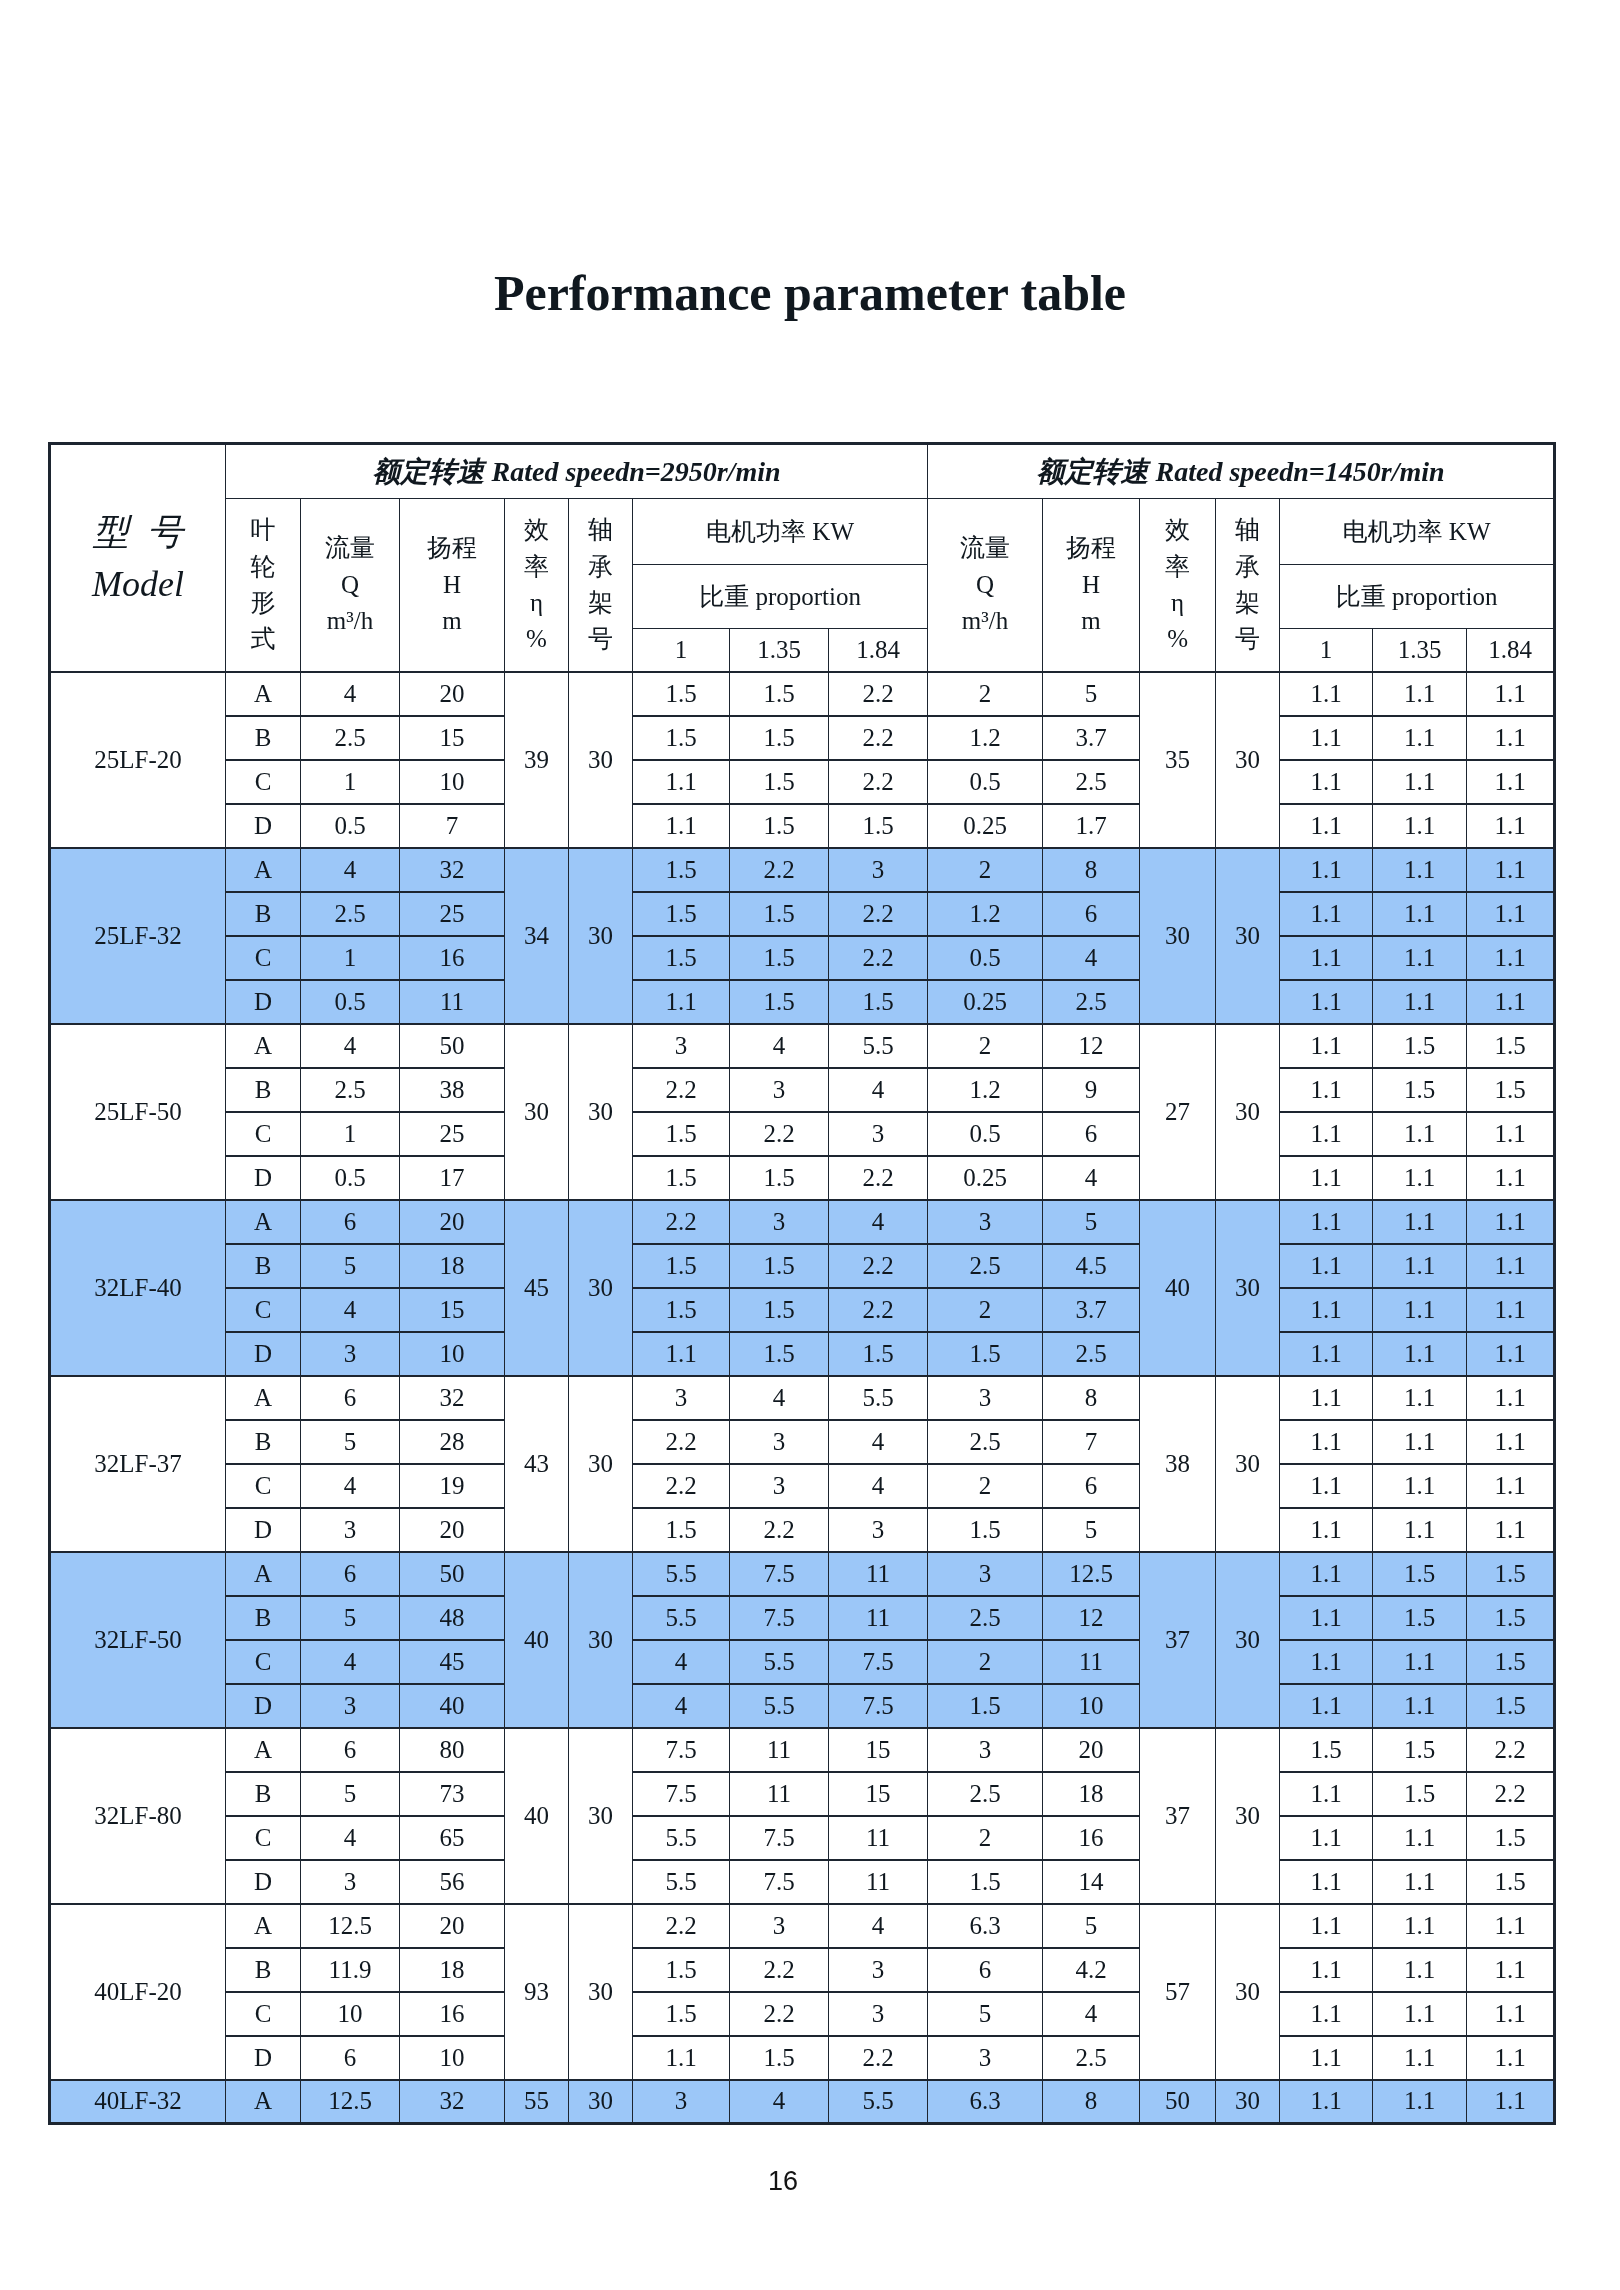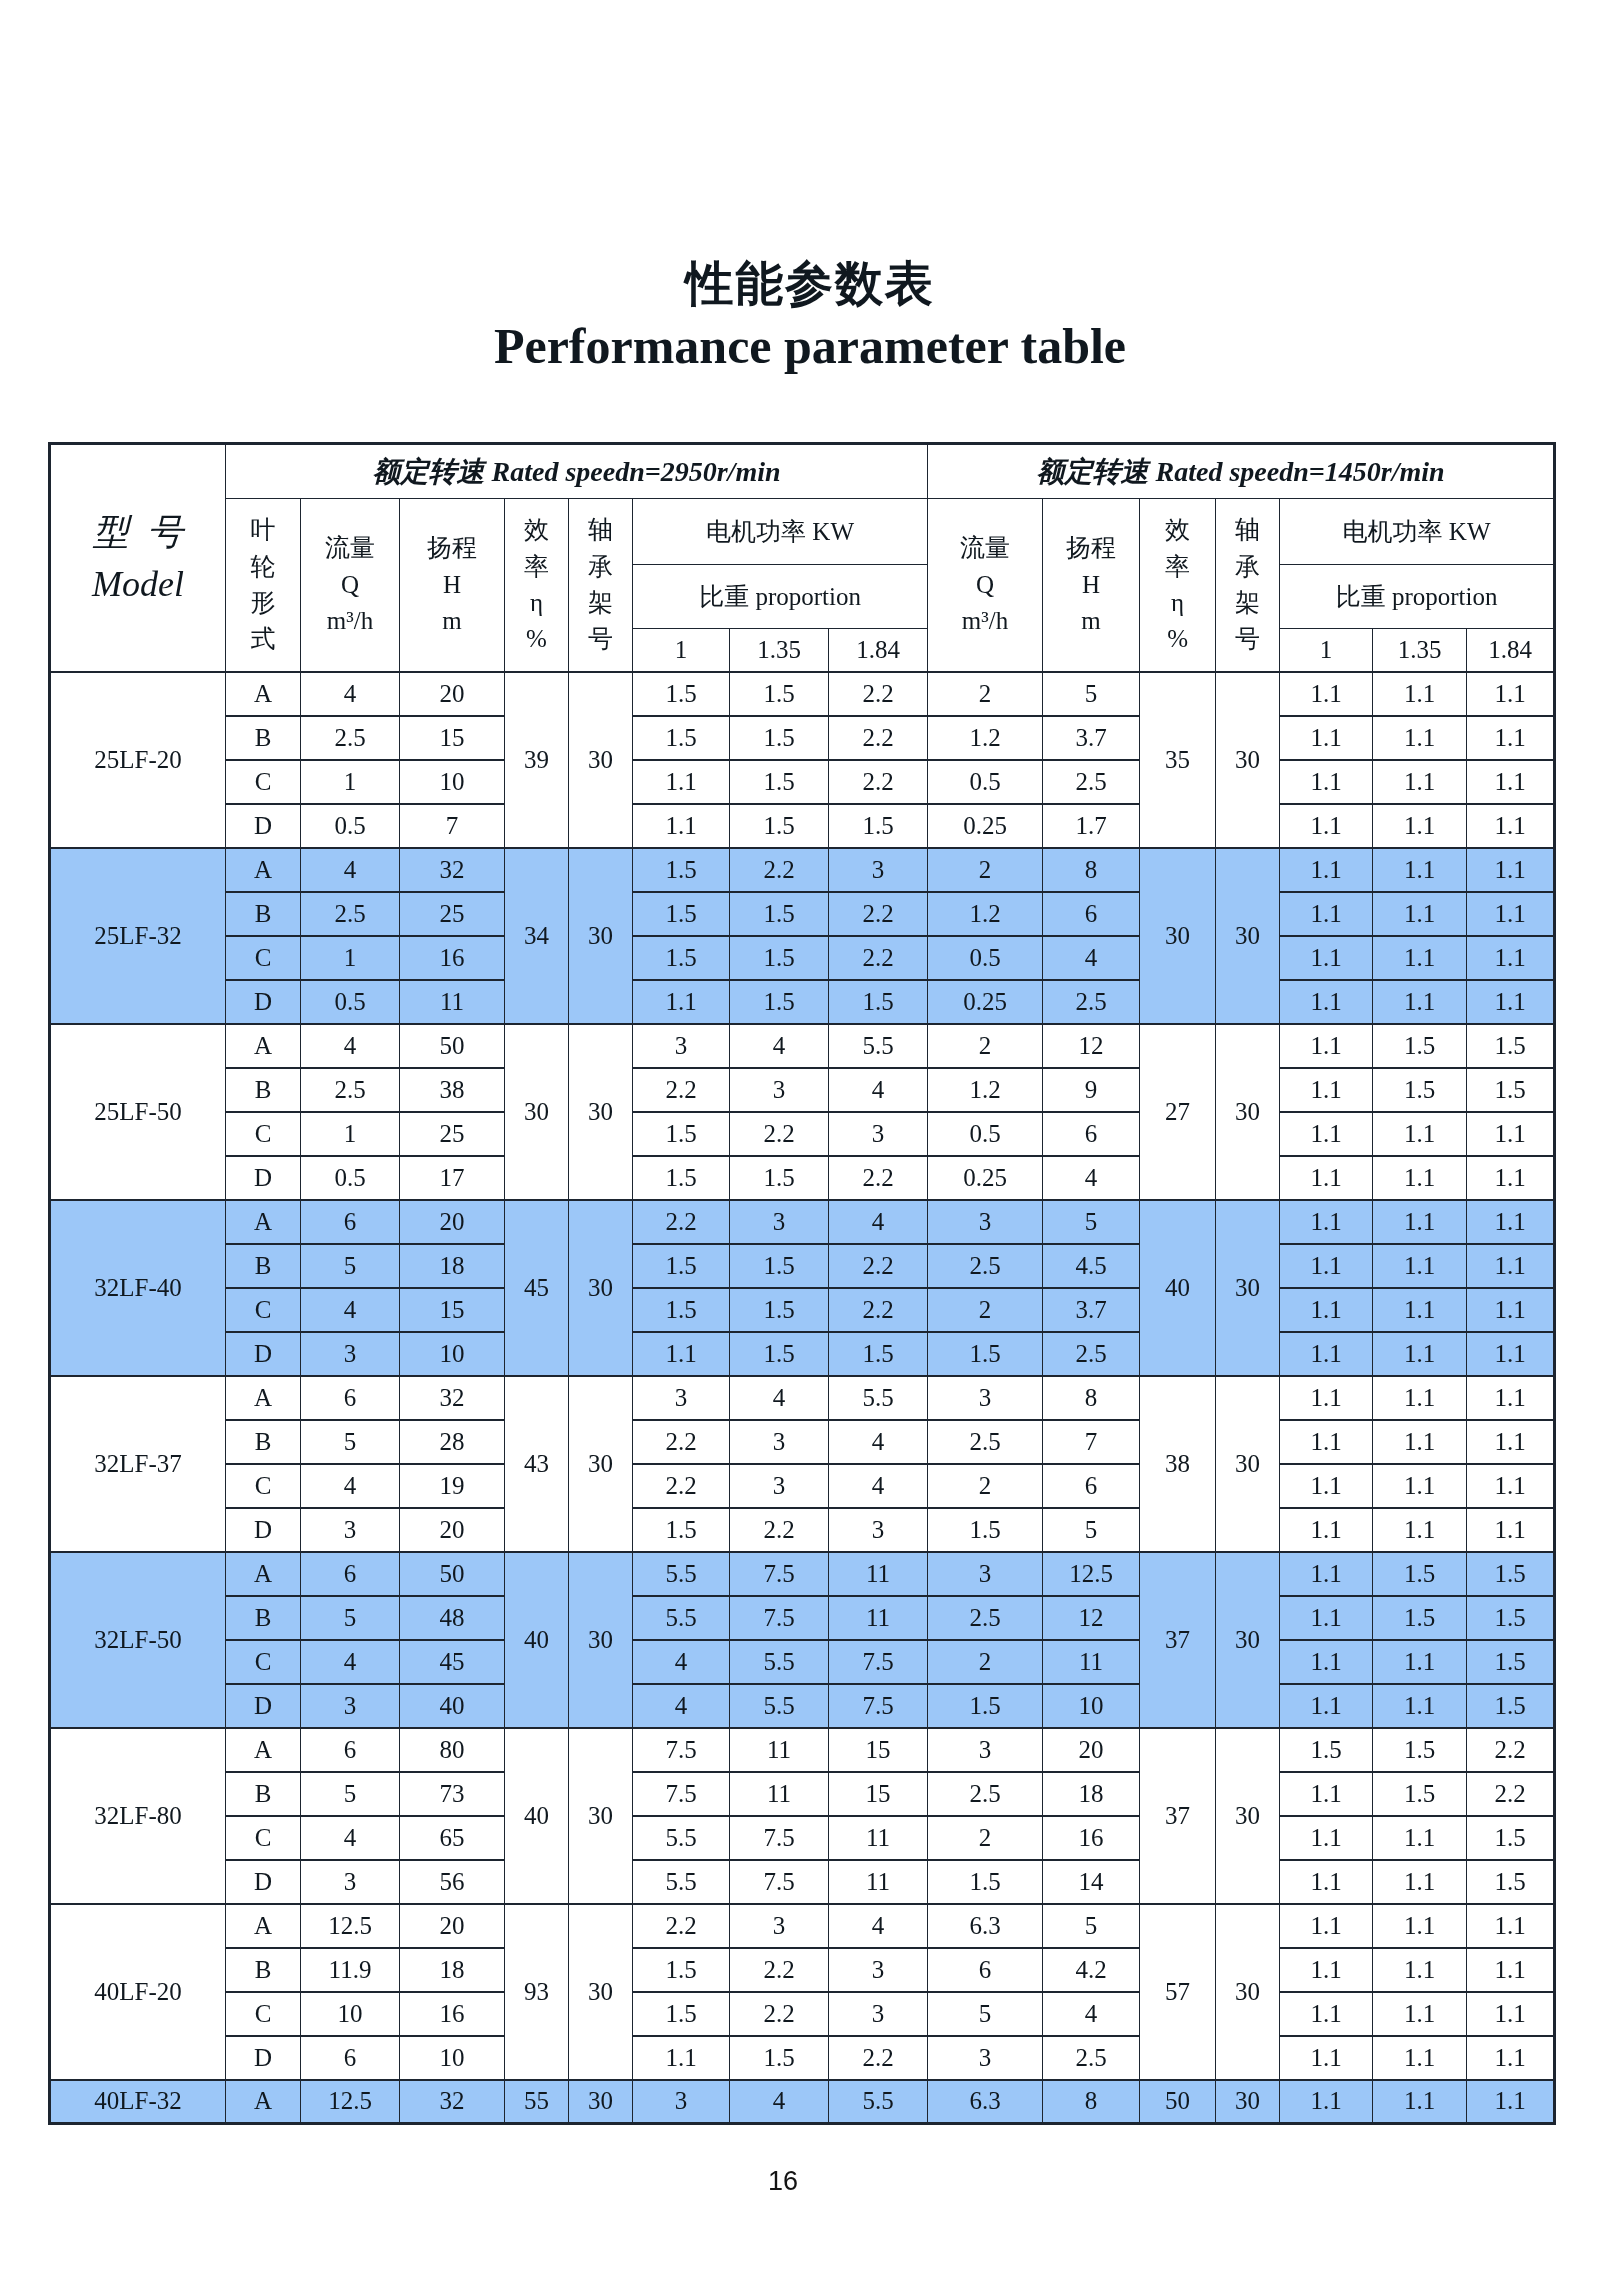--- a/index.html
+++ b/index.html
@@ -69,21 +69,20 @@
     font-size: 27px;
     color: #141414;
   }
 </style>
 </head>
 <body>
 
 <div class="page">
 
   <div class="titles">
-    <div class="title-zh">性能参数表</div>
     <div class="title-en">Performance parameter table</div>
   </div>
 
   <table class="perf">
     <colgroup>
       <col style="width:176px">
         <col style="width:75px">
         <col style="width:99px">
         <col style="width:105px">
       <col style="width:64px">

